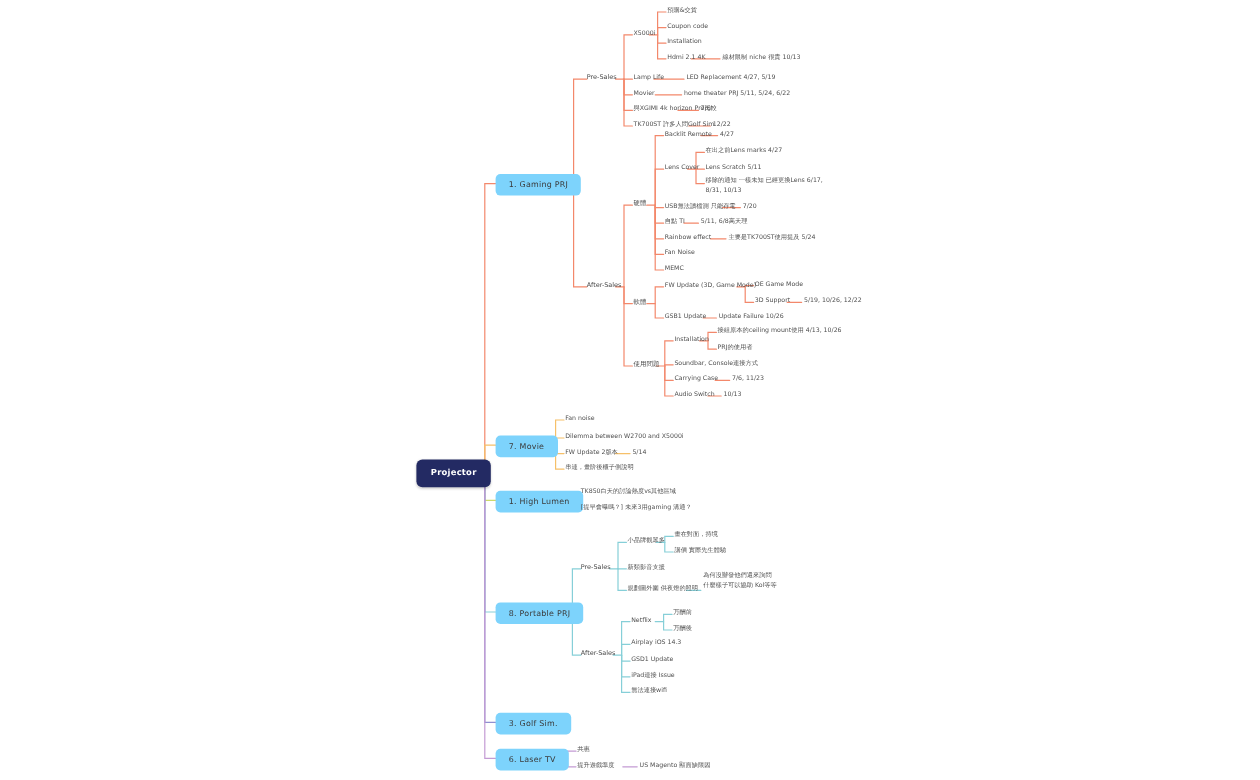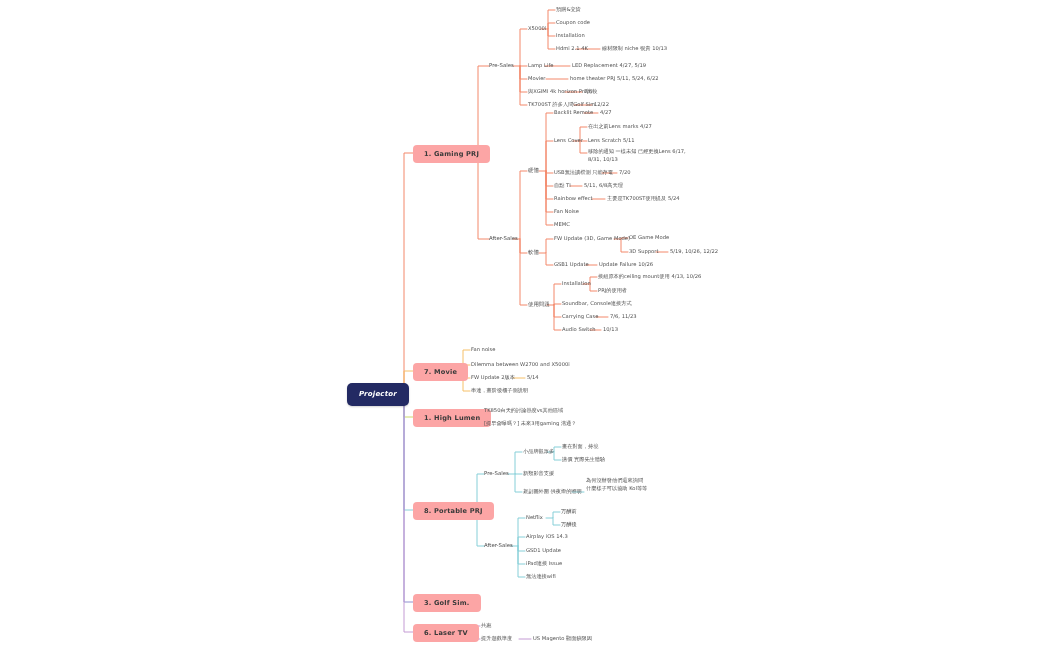--- a/index.html
+++ b/index.html
@@ -13,21 +13,21 @@
   .node{position:absolute;white-space:nowrap;line-height:1.25;}
 
   
   .root{
     background:#232a63;color:#ffffff;font-weight:bold;font-size:7px;
     padding:7px 12px;border-radius:5px;letter-spacing:.2px;
     box-shadow:0 1px 2px rgba(0,0,0,.18);
   }
   
   .main{
-    background:#fca5a5;color:#3a3a3a;font-weight:bold;font-size:6.6px;
+    background:#7dd3fc;color:#3a3a3a;font-weight:normal;font-size:6.6px;
     padding:5px 11px;border-radius:4px;letter-spacing:.2px;
   }
   
   .sub{font-size:5.4px;color:#4b4b4b;}
   
   .leaf{font-size:5.2px;color:#4f4f4f;}
   .leaf.multi{white-space:normal;line-height:1.45;}
 </style>
 </head>
 <body>
@@ -137,21 +137,21 @@
       </g>
 
       <g stroke="#c49bd4">
         <path d="M466 632 H473 V626 H480"></path>
         <path d="M473 632 V639 H480"></path>
         <path d="M519 639 H531"></path>
       </g>
     </g>
   </svg>
 
-  <div class="node root" style="left:347px;top:383px;font-style:italic;">Projector</div>
+  <div class="node root" style="left:347px;top:383px;">Projector</div>
 
   <div class="node main" style="left:413px;top:145px;">1. Gaming PRJ</div>
   <div class="node main" style="left:413px;top:363px;">7. Movie</div>
   <div class="node main" style="left:413px;top:409px;">1. High Lumen</div>
   <div class="node main" style="left:413px;top:502px;">8. Portable PRJ</div>
   <div class="node main" style="left:413px;top:594px;">3. Golf Sim.</div>
   <div class="node main" style="left:413px;top:624px;">6. Laser TV</div>
 
   <div class="node sub" style="left:489px;top:62px;">Pre-Sales</div>
   <div class="node sub" style="left:489px;top:235px;">After-Sales</div>

